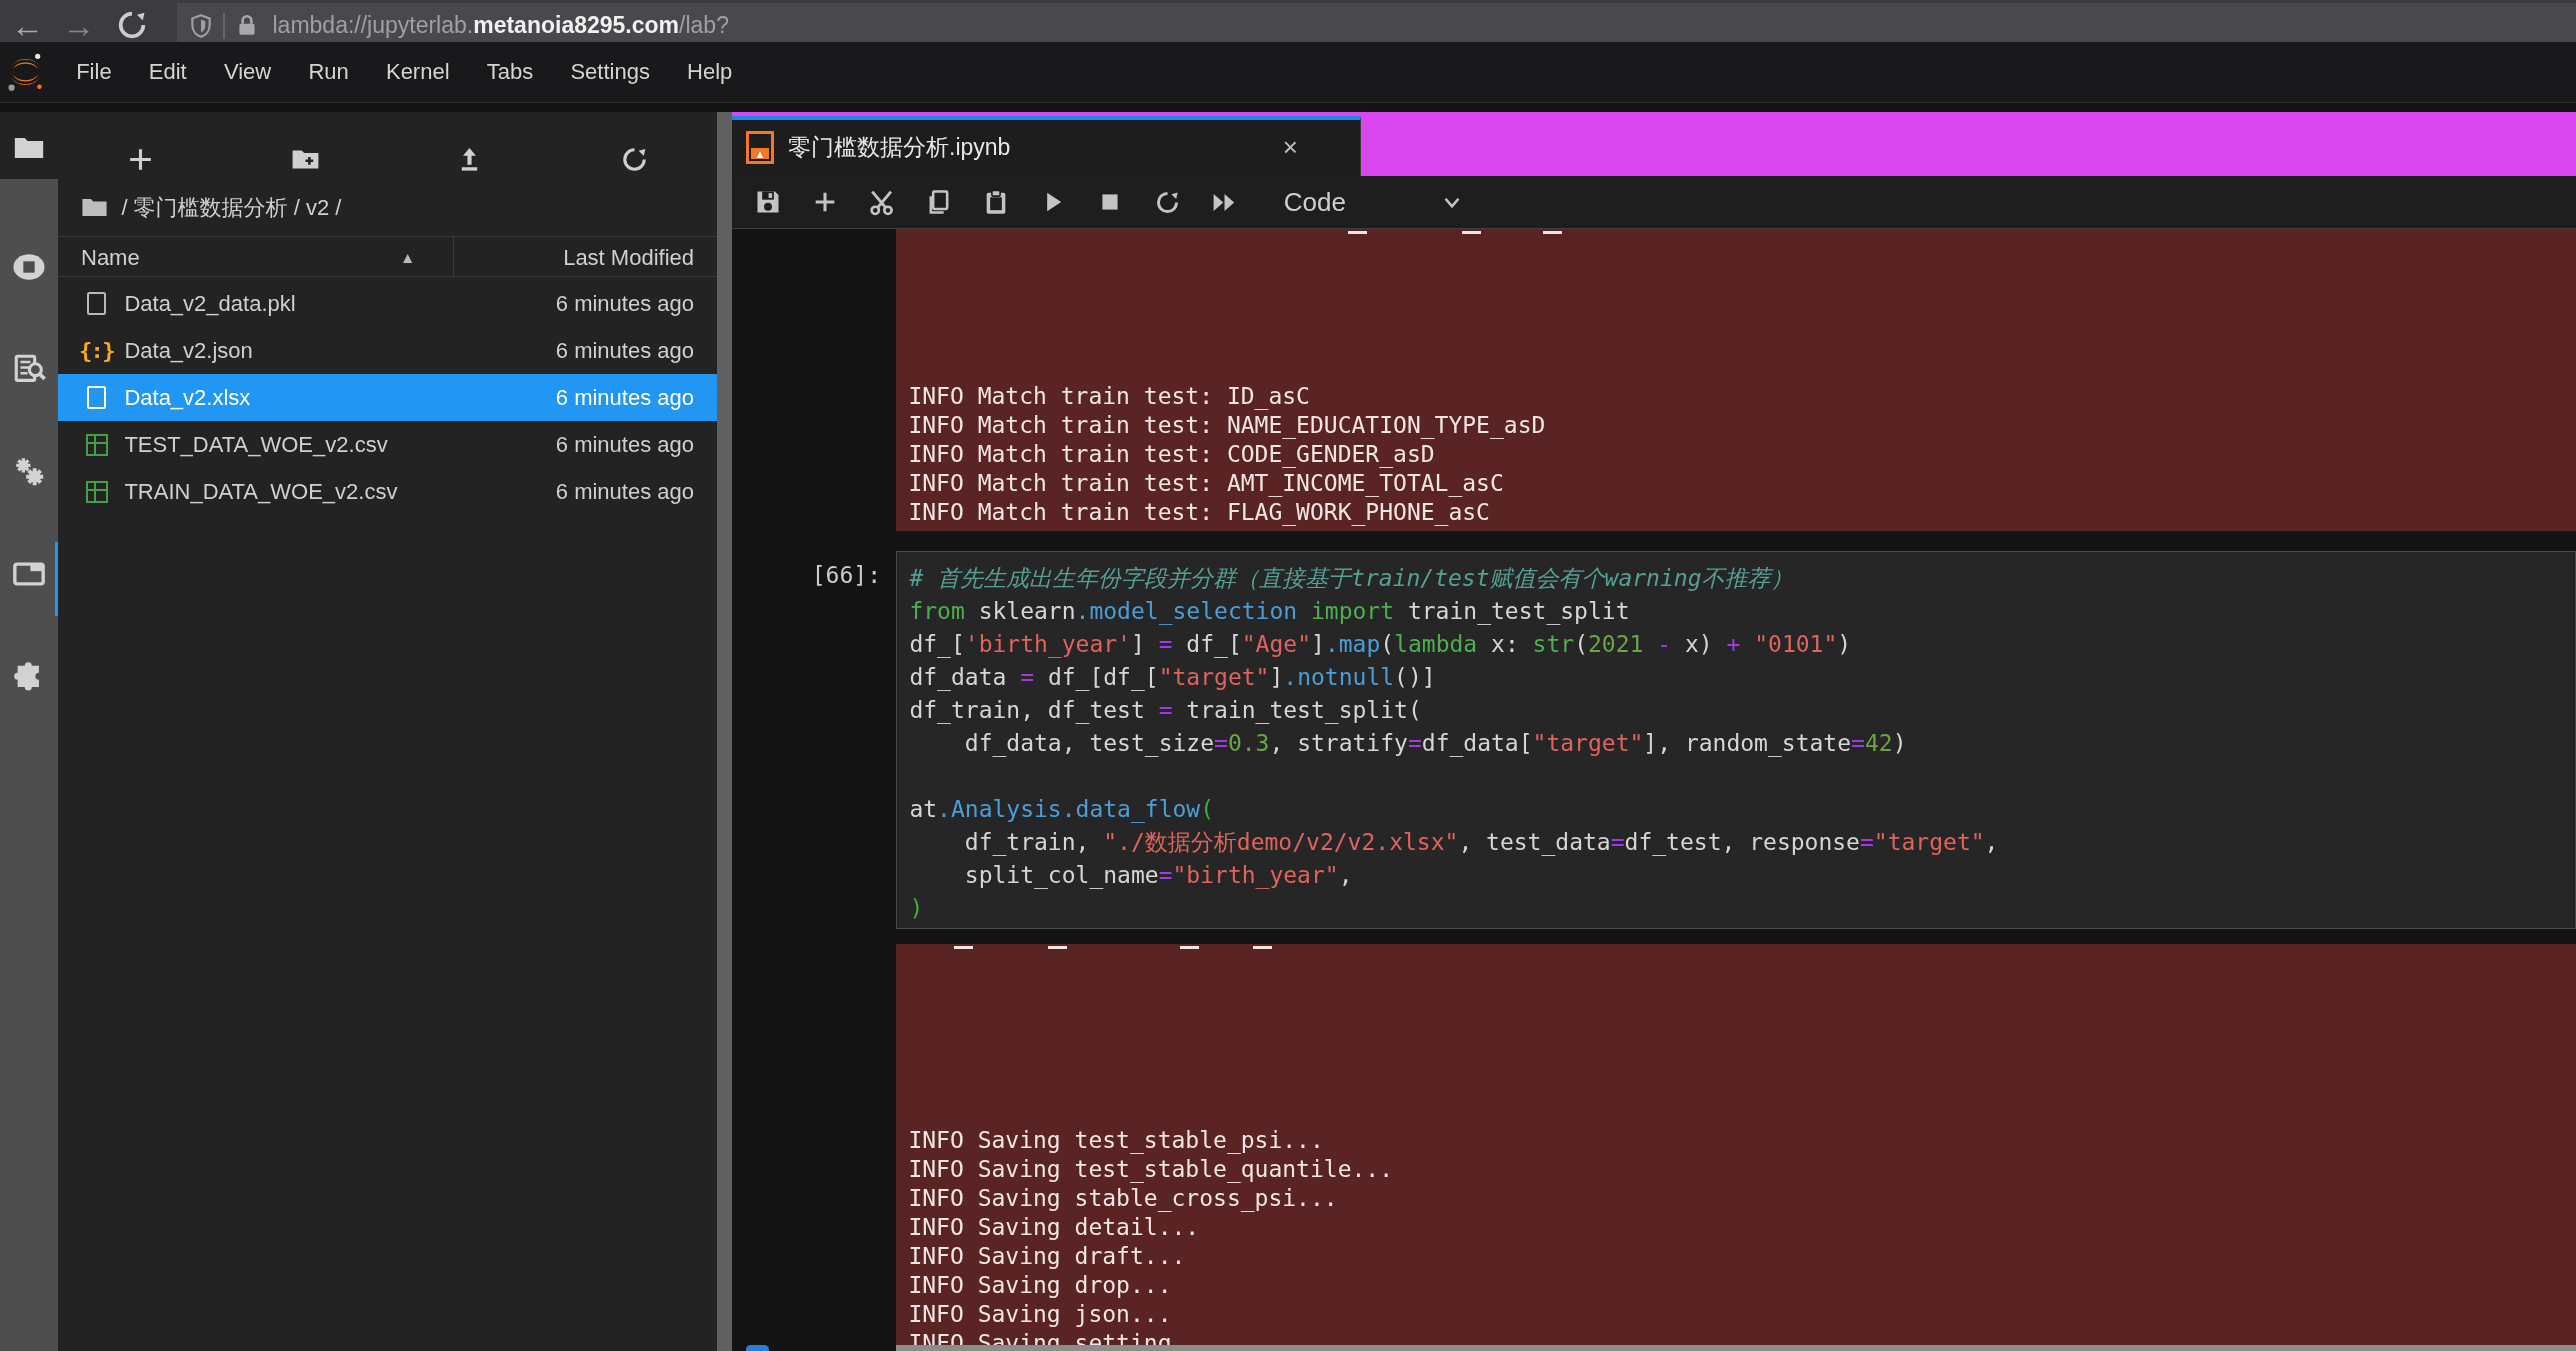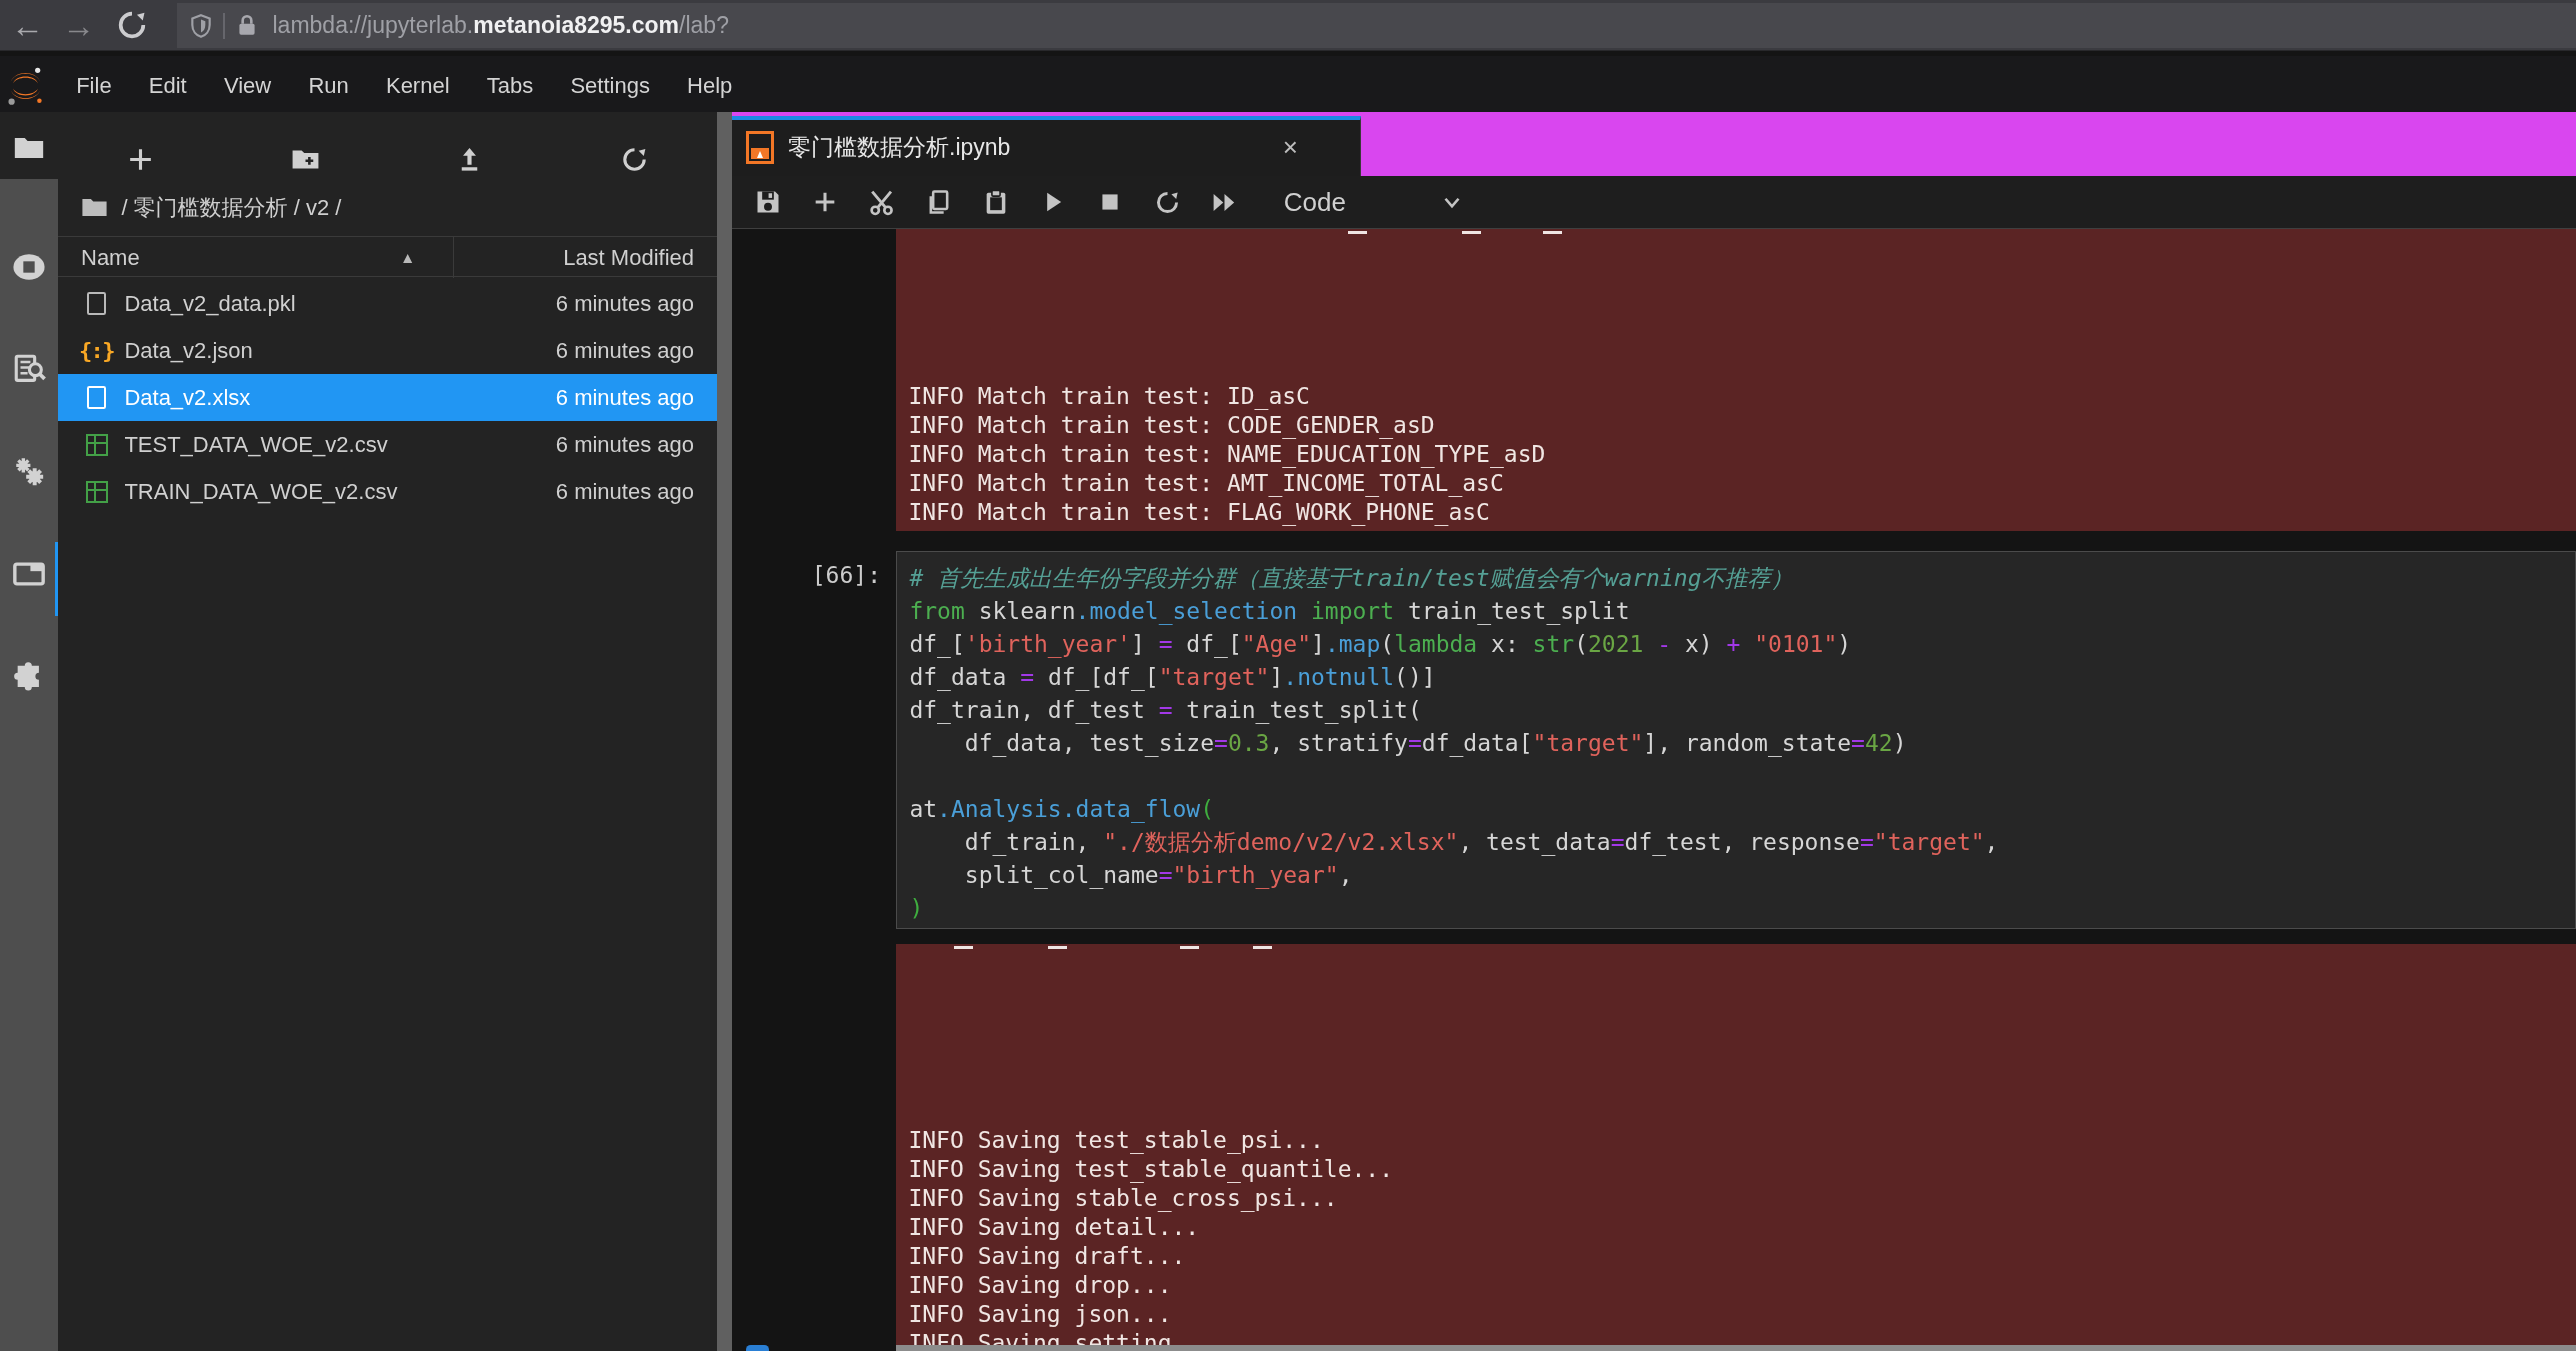--- a/index.html
+++ b/index.html
@@ -11,21 +11,21 @@
   
   #chrome { left:0; top:0; width:2576px; height:51px; background:#3b3b40; border-bottom:1.5px solid #28282b; }
   .nav-btn { top:6.2px; width:39px; height:39px; color:#a9a9ad; font-size:33px; line-height:39px; text-align:center; }
   #url-bar { left:177px; top:3.1px; right:0; height:45px; background:#48484d; display:flex; align-items:center; }
   .url-ic { width:26px; height:26px; margin-left:11px; flex:0 0 auto; }
   .url-sep { width:1.5px; height:26px; background:#66666c; margin:0 9.3px; }
   #url-text { font-size:23px; color:#9fa0a6; margin-left:12.4px; white-space:nowrap; }
   #url-text b { color:#f1f1f2; font-weight:bold; }
 
   
-  #menubar { left:0; top:56px; width:2576px; height:61px; background:#19191b; border-bottom:1.5px solid #2e2e2e; display:flex; align-items:center; }
+  #menubar { left:0; top:42px; width:2576px; height:61px; background:#19191b; border-bottom:1.5px solid #2e2e2e; display:flex; align-items:center; }
   #logo { width:39px; height:40px; margin-left:6.2px; flex:0 0 auto; }
   #menubar-items { display:flex; margin-left:12.4px; }
   .menu-item { font-size:22px; color:#d4d4d4; padding:0 18.6px; cursor:default; }
 
   
   #activitybar { left:0; top:112px; width:58px; bottom:0; background:#4e4e4e; }
   #activity-active { left:0; top:0; width:58px; height:67px; background:#232323; }
   .act-ic { left:12.4px; width:34px; height:34px; color:#d2d2d2; }
   #act-indicator { left:55px; top:430px; width:4.6px; height:74px; background:#2196f3; }
 
@@ -329,21 +329,21 @@
           <path d="M6 9 L12 16 L18 9" fill="none" stroke="#c4c4c4" stroke-width="2.4"></path>
         </svg>
     </div>
 
     <div id="nbcontent" class="abs">
 
       <div id="out-top" class="errblock mono">
         <div class="dash" style="left:452px"></div>
         <div class="dash" style="left:566px"></div>
         <div class="dash" style="left:647px"></div>
-      <div>INFO Match train test: ID_asC</div><div>INFO Match train test: CODE_GENDER_asD</div><div>INFO Match train test: NAME_EDUCATION_TYPE_asD</div><div>INFO Match train test: AMT_INCOME_TOTAL_asC</div><div>INFO Match train test: FLAG_WORK_PHONE_asC</div></div>
+      <div>INFO Match train test: ID_asC</div><div>INFO Match train test: NAME_EDUCATION_TYPE_asD</div><div>INFO Match train test: CODE_GENDER_asD</div><div>INFO Match train test: AMT_INCOME_TOTAL_asC</div><div>INFO Match train test: FLAG_WORK_PHONE_asC</div></div>
 
       <div id="cell-prompt">[66]:</div>
       <div id="cell">
           <div class="cm-line"><span class="tk-c"># 首先生成出生年份字段并分群（直接基于train/test赋值会有个warning不推荐）</span></div>
           <div class="cm-line"><span class="tk-k">from</span><span class="tk-v"> sklearn</span><span class="tk-p">.model_selection</span><span class="tk-v"> </span><span class="tk-k">import</span><span class="tk-v"> train_test_split</span></div>
           <div class="cm-line"><span class="tk-v">df_[</span><span class="tk-s">'birth_year'</span><span class="tk-v">] </span><span class="tk-o">=</span><span class="tk-v"> df_[</span><span class="tk-s">"Age"</span><span class="tk-v">]</span><span class="tk-p">.map</span><span class="tk-v">(</span><span class="tk-k">lambda</span><span class="tk-v"> x: </span><span class="tk-b">str</span><span class="tk-v">(</span><span class="tk-n">2021</span><span class="tk-v"> </span><span class="tk-o">-</span><span class="tk-v"> x) </span><span class="tk-o">+</span><span class="tk-v"> </span><span class="tk-s">"0101"</span><span class="tk-v">)</span></div>
           <div class="cm-line"><span class="tk-v">df_data </span><span class="tk-o">=</span><span class="tk-v"> df_[df_[</span><span class="tk-s">"target"</span><span class="tk-v">]</span><span class="tk-p">.notnull</span><span class="tk-v">()]</span></div>
           <div class="cm-line"><span class="tk-v">df_train, df_test </span><span class="tk-o">=</span><span class="tk-v"> train_test_split(</span></div>
           <div class="cm-line"><span class="tk-v">    df_data, test_size</span><span class="tk-o">=</span><span class="tk-n">0.3</span><span class="tk-v">, stratify</span><span class="tk-o">=</span><span class="tk-v">df_data[</span><span class="tk-s">"target"</span><span class="tk-v">], random_state</span><span class="tk-o">=</span><span class="tk-n">42</span><span class="tk-v">)</span></div>
           <div class="cm-line">&nbsp;</div>

